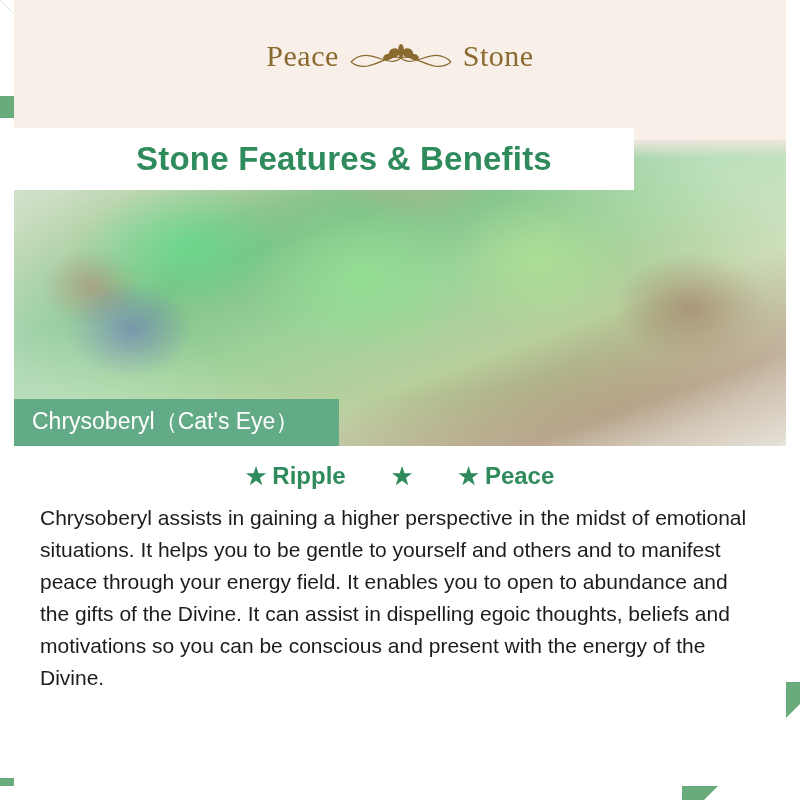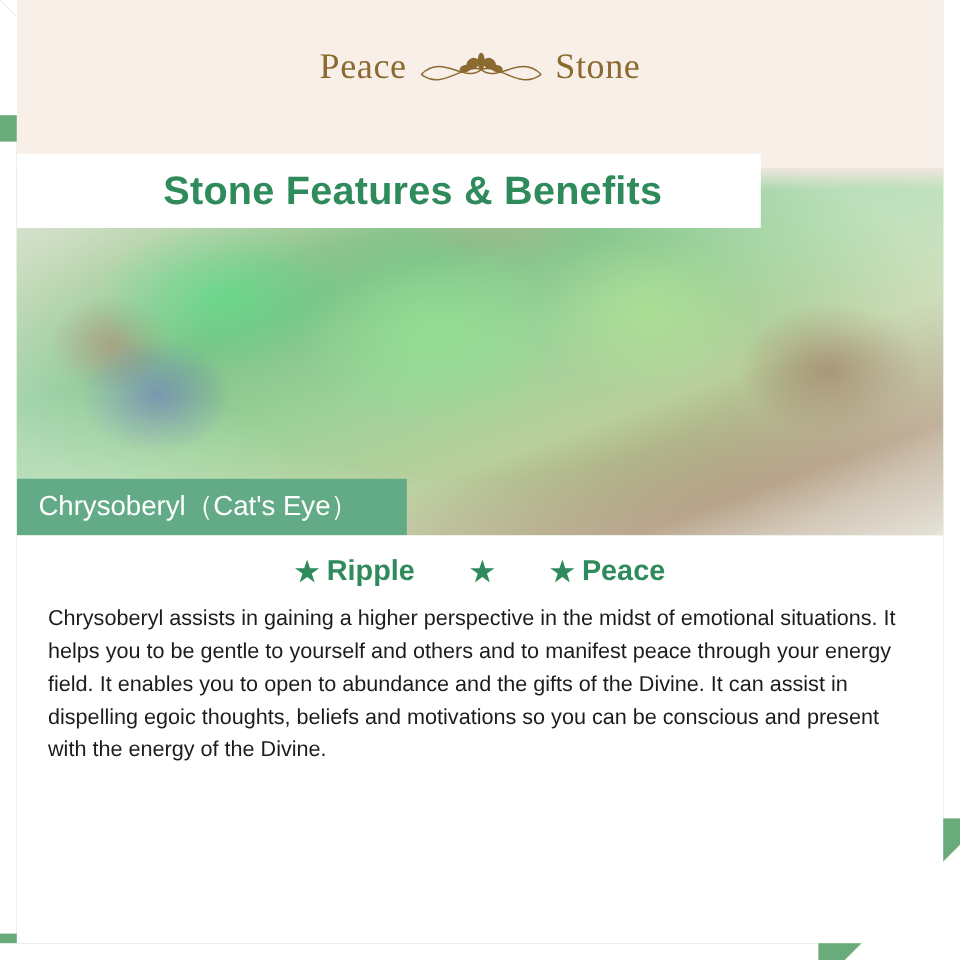--- a/index.html
+++ b/index.html
@@ -242,21 +242,21 @@
   }
   .kw-star {
     color: #2f8b5c;
     font-size: 23px;
     line-height: 1;
   }
 
   
   .description {
     padding: 4px 26px 0 26px;
-    font-size: 18px;
+    font-size: 21px;
     line-height: 1.52;
     color: #1c1c1c;
     text-align: left;
   }
 
   
   .bottom-space { height: 60px; }
 </style>
 </head>
 <body>

